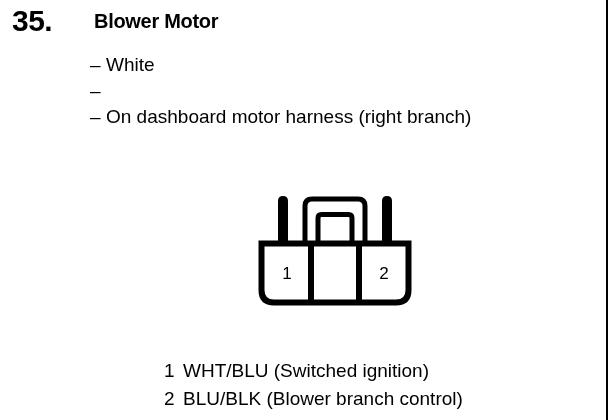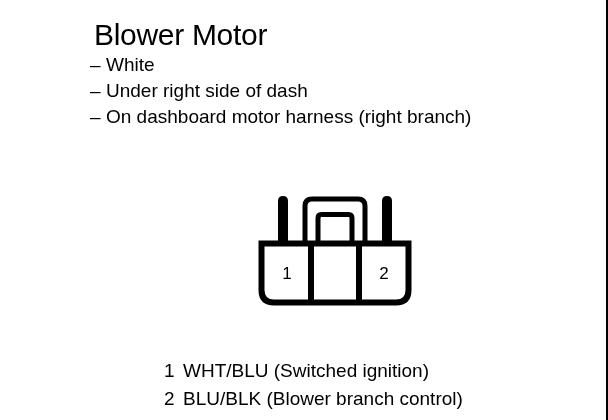--- a/index.html
+++ b/index.html
@@ -32,23 +32,23 @@
     left: 12px;
     top: 2px;
     font-size: 30px;
     font-weight: bold;
     letter-spacing: -0.5px;
     line-height: 38px;
   }
   #page-title {
     position: absolute;
     left: 94px;
-    top: 16px;
-    font-size: 30px;
-    font-weight: normal;
+    top: 2px;
+    font-size: 20px;
+    font-weight: bold;
     letter-spacing: -0.3px;
     line-height: 38px;
   }
 
   
   #description-list {
     position: absolute;
     left: 90px;
     top: 52px;
     width: 510px;
@@ -106,33 +106,33 @@
   }
   .legend-desc {
     flex: 0 1 auto;
     text-align: right;
   }
 </style>
 </head>
 <body>
 
 <div id="header">
+  <div id="section-number">35.</div>
   <div id="page-title">Blower Motor</div>
 </div>
 
 <div id="description-list">
 
   <div class="desc-item">
     <span class="desc-dash">–</span>
     <span class="desc-text">White</span>
   </div>
 
   <div class="desc-item">
     <span class="desc-dash">–</span>
-    <span class="desc-text">Under right side of dash</span>
   </div>
 
   <div class="desc-item">
     <span class="desc-dash">–</span>
     <span class="desc-text">On dashboard motor harness (right branch)</span>
   </div>
 
 </div>
 
 <div id="connector-diagram">

